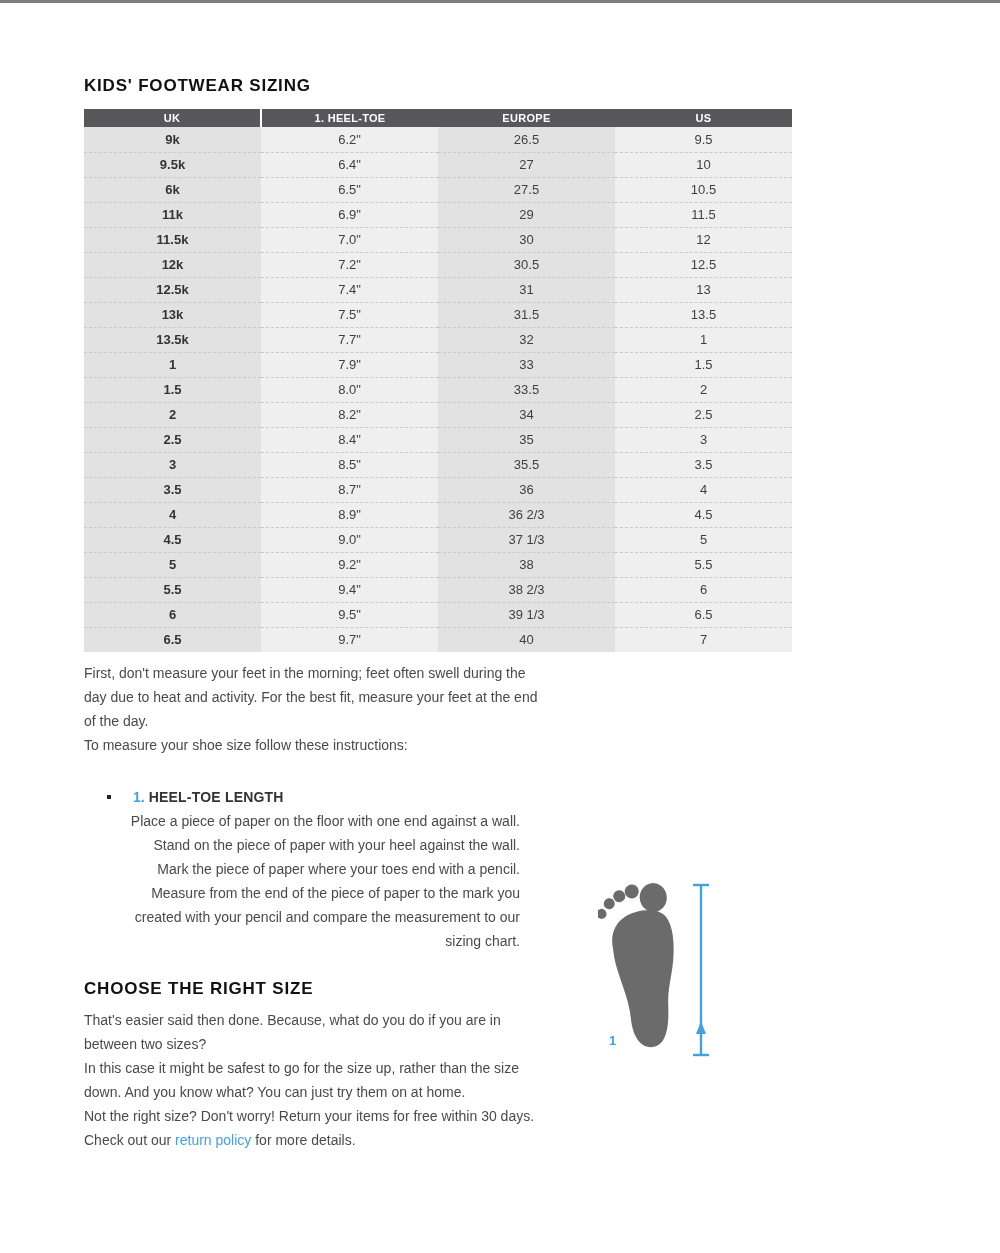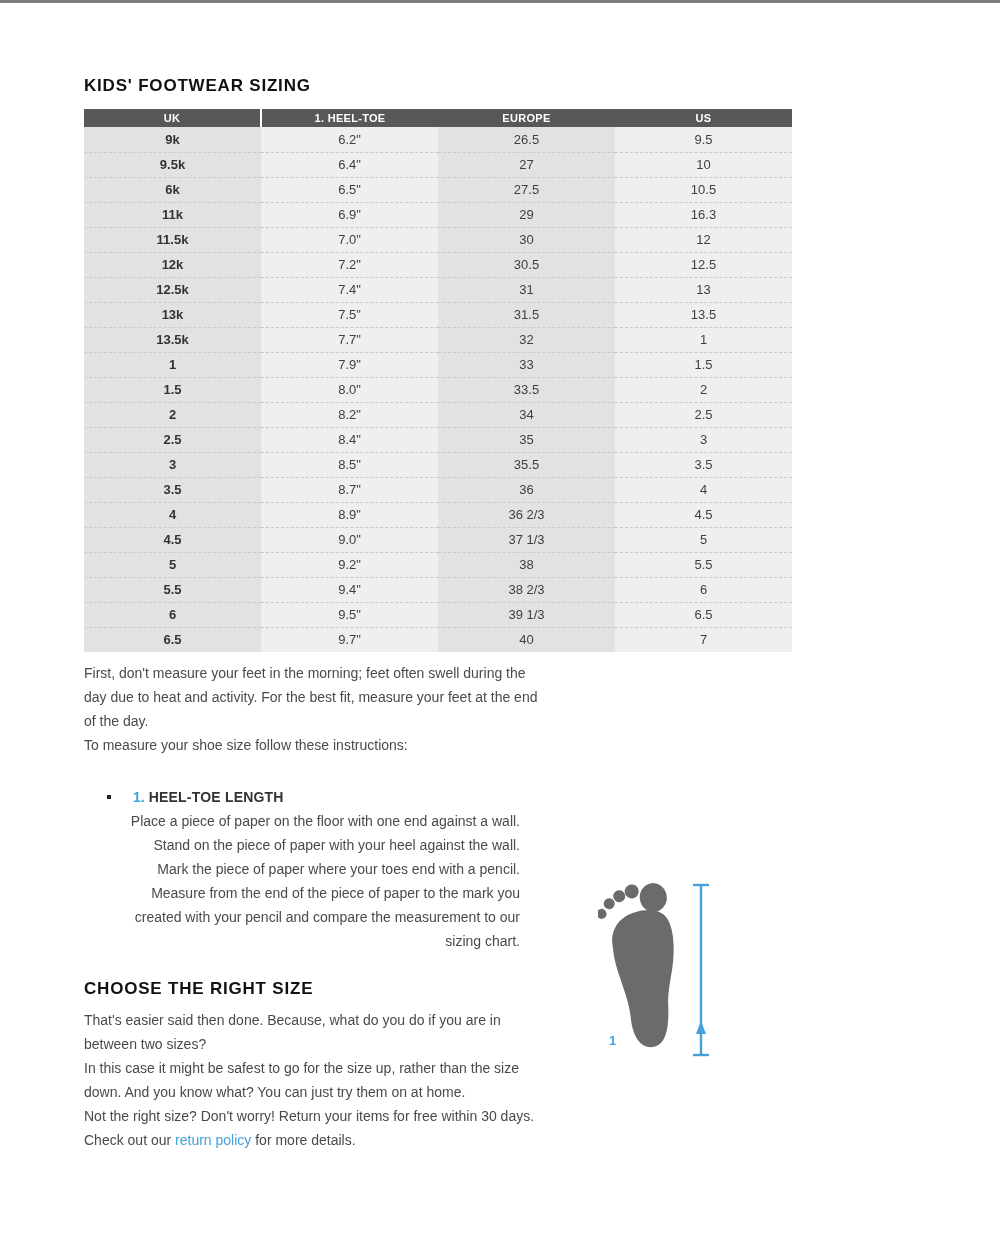--- a/index.html
+++ b/index.html
@@ -105,21 +105,21 @@
         <tr>
           <td class="col-dark">6k</td>
           <td class="col-light">6.5"</td>
           <td class="col-dark">27.5</td>
           <td class="col-light">10.5</td>
         </tr>
         <tr>
           <td class="col-dark">11k</td>
           <td class="col-light">6.9"</td>
           <td class="col-dark">29</td>
-          <td class="col-light">16.3</td>
+          <td class="col-light">11.5</td>
         </tr>
         <tr>
           <td class="col-dark">11.5k</td>
           <td class="col-light">7.0"</td>
           <td class="col-dark">30</td>
           <td class="col-light">12</td>
         </tr>
         <tr>
           <td class="col-dark">12k</td>
           <td class="col-light">7.2"</td>

